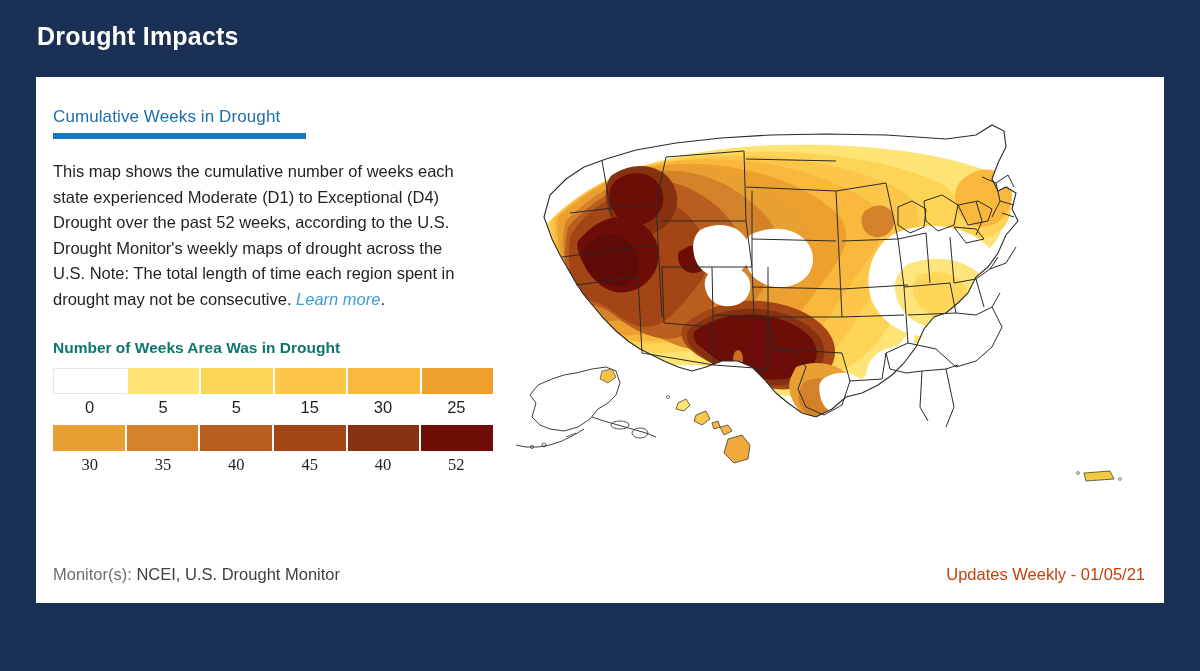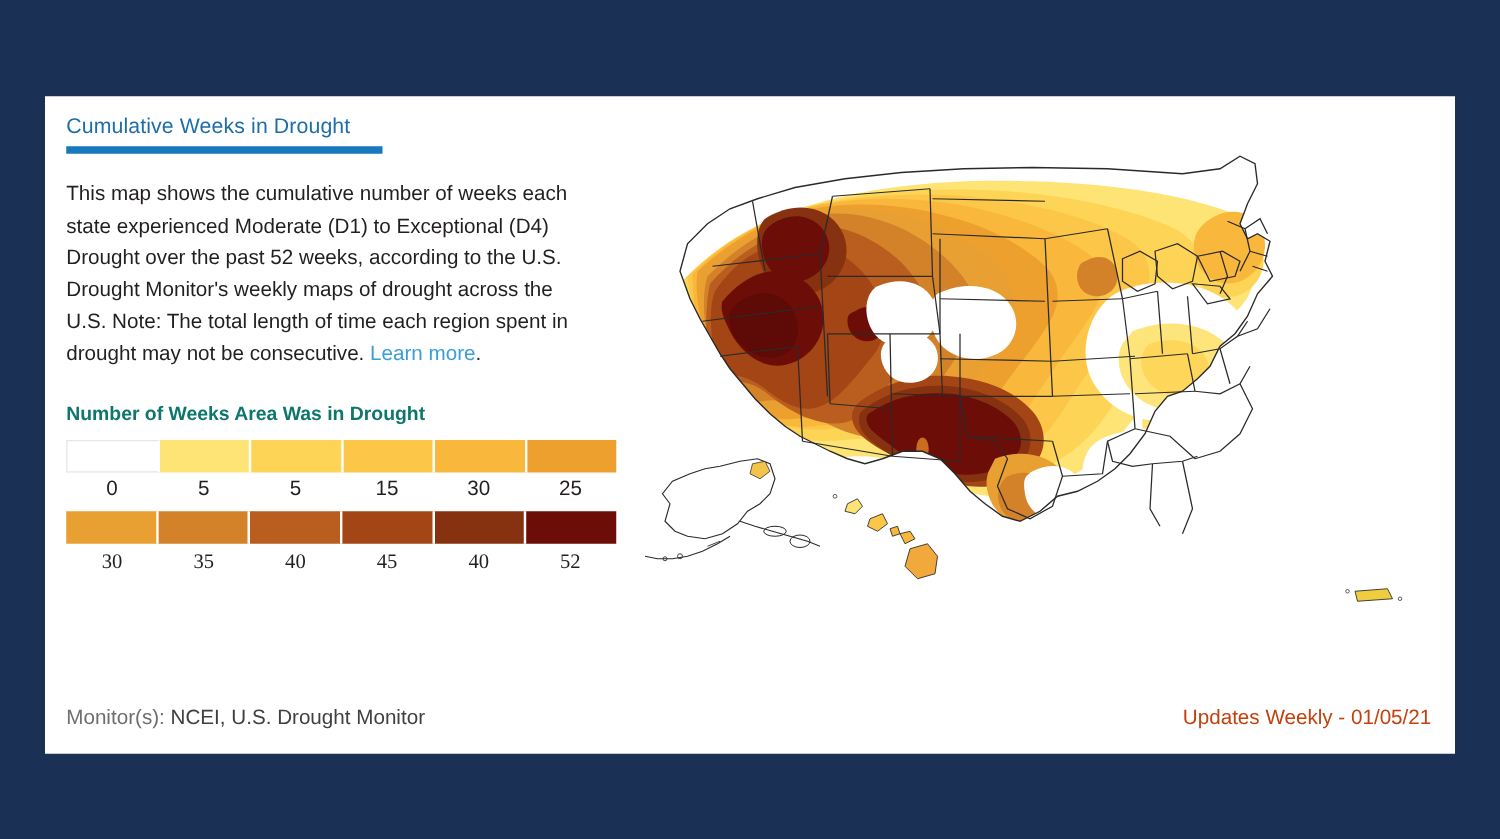--- a/index.html
+++ b/index.html
@@ -32,21 +32,21 @@
     left: 36px;
     top: 77px;
     width: 1128px;
     height: 526px;
     background: #ffffff;
   }
   
   .left-panel {
     position: absolute;
     left: 17px;
-    top: 14px;
+    top: 30px;
     width: 470px;
   }
   .section-heading {
     font-size: 17px;
     color: #1d6ea8;
     font-weight: 400;
     letter-spacing: 0.1px;
     padding-bottom: 5px;
   }
   .heading-rule {
@@ -58,20 +58,21 @@
   .desc {
     margin-top: 20px;
     font-size: 16.5px;
     line-height: 25.5px;
     color: #231f20;
     width: 420px;
   }
   .desc a.learn {
     color: #3a9fd4;
     text-decoration: none;
+    font-style: italic;
   }
   .legend-title {
     margin-top: 27px;
     font-size: 15.5px;
     font-weight: 700;
     color: #0f766e;
   }
   .legend-block { margin-top: 11px; }
   .swatch-row {
     display: flex;
@@ -132,20 +133,21 @@
     width: 650px;
     height: 420px;
   }
   .map-svg { display: block; width: 650px; height: 420px; }
 </style>
 </head>
 <body>
 
 <div class="page">
 
+  <div class="page-title">Drought Impacts</div>
 
   <div class="card">
 
     <div class="left-panel">
 
       <div>
         <div class="section-heading">Cumulative Weeks in Drought</div>
         <div class="heading-rule"></div>
       </div>
 

